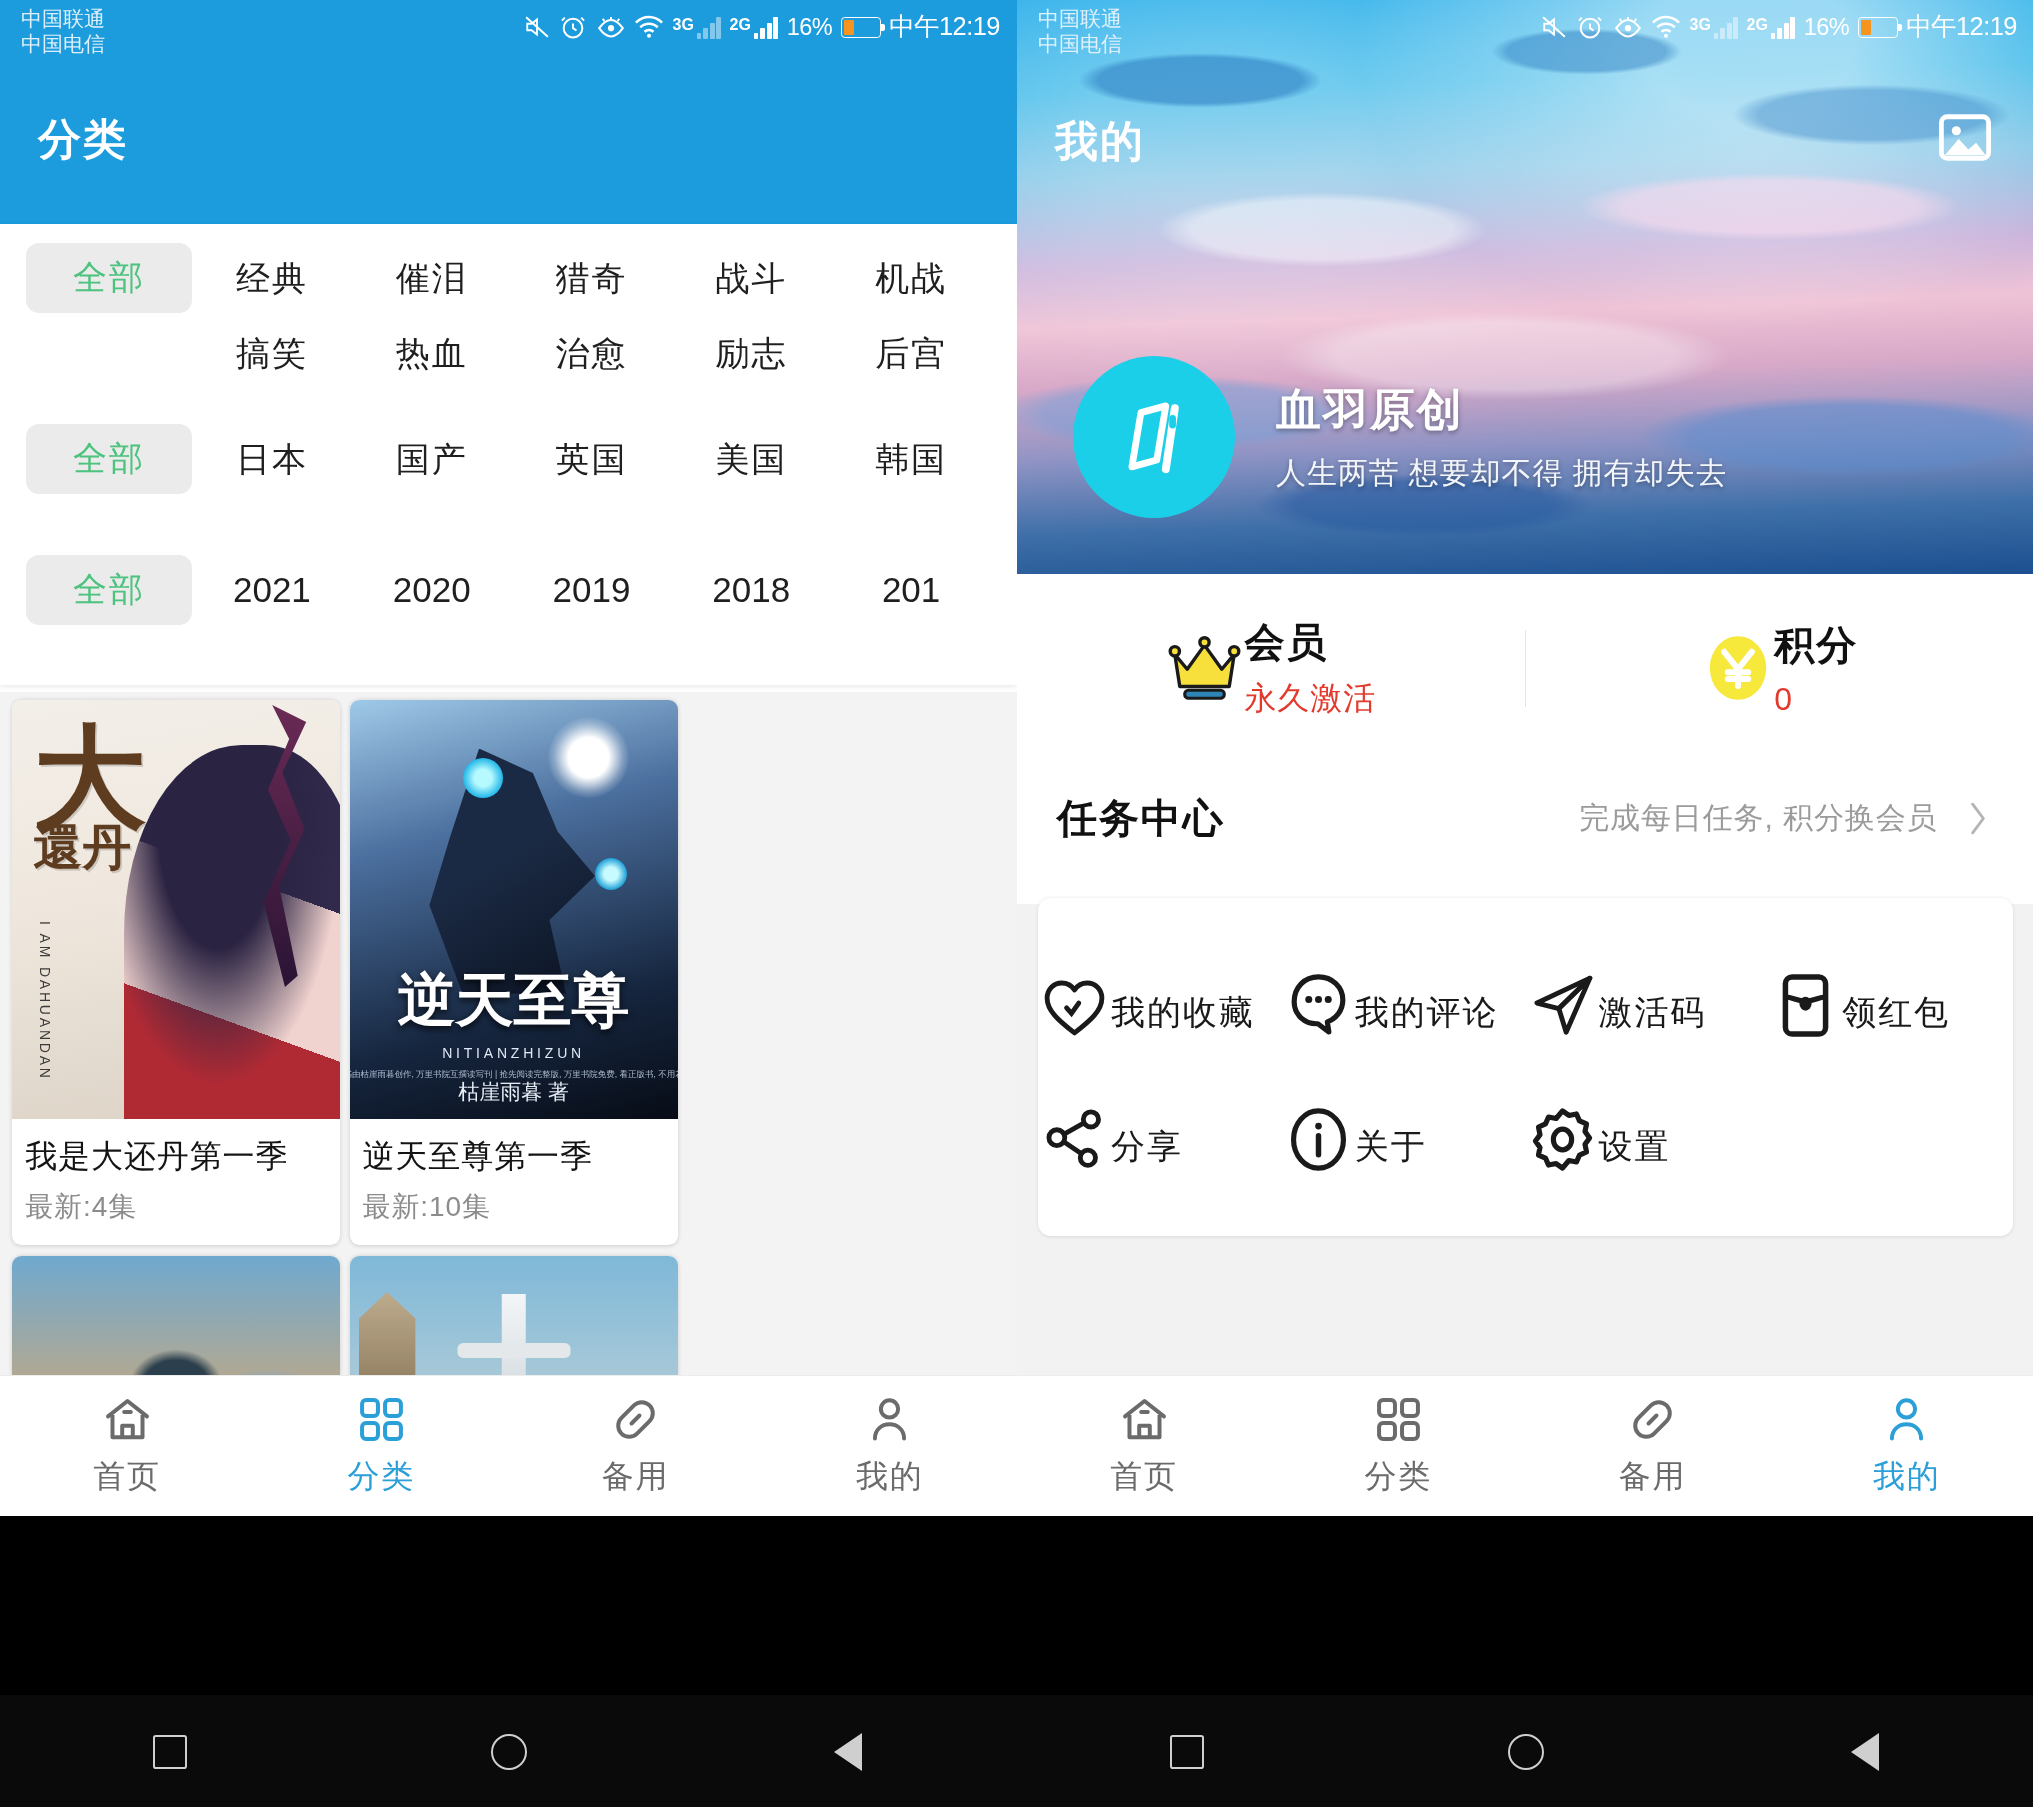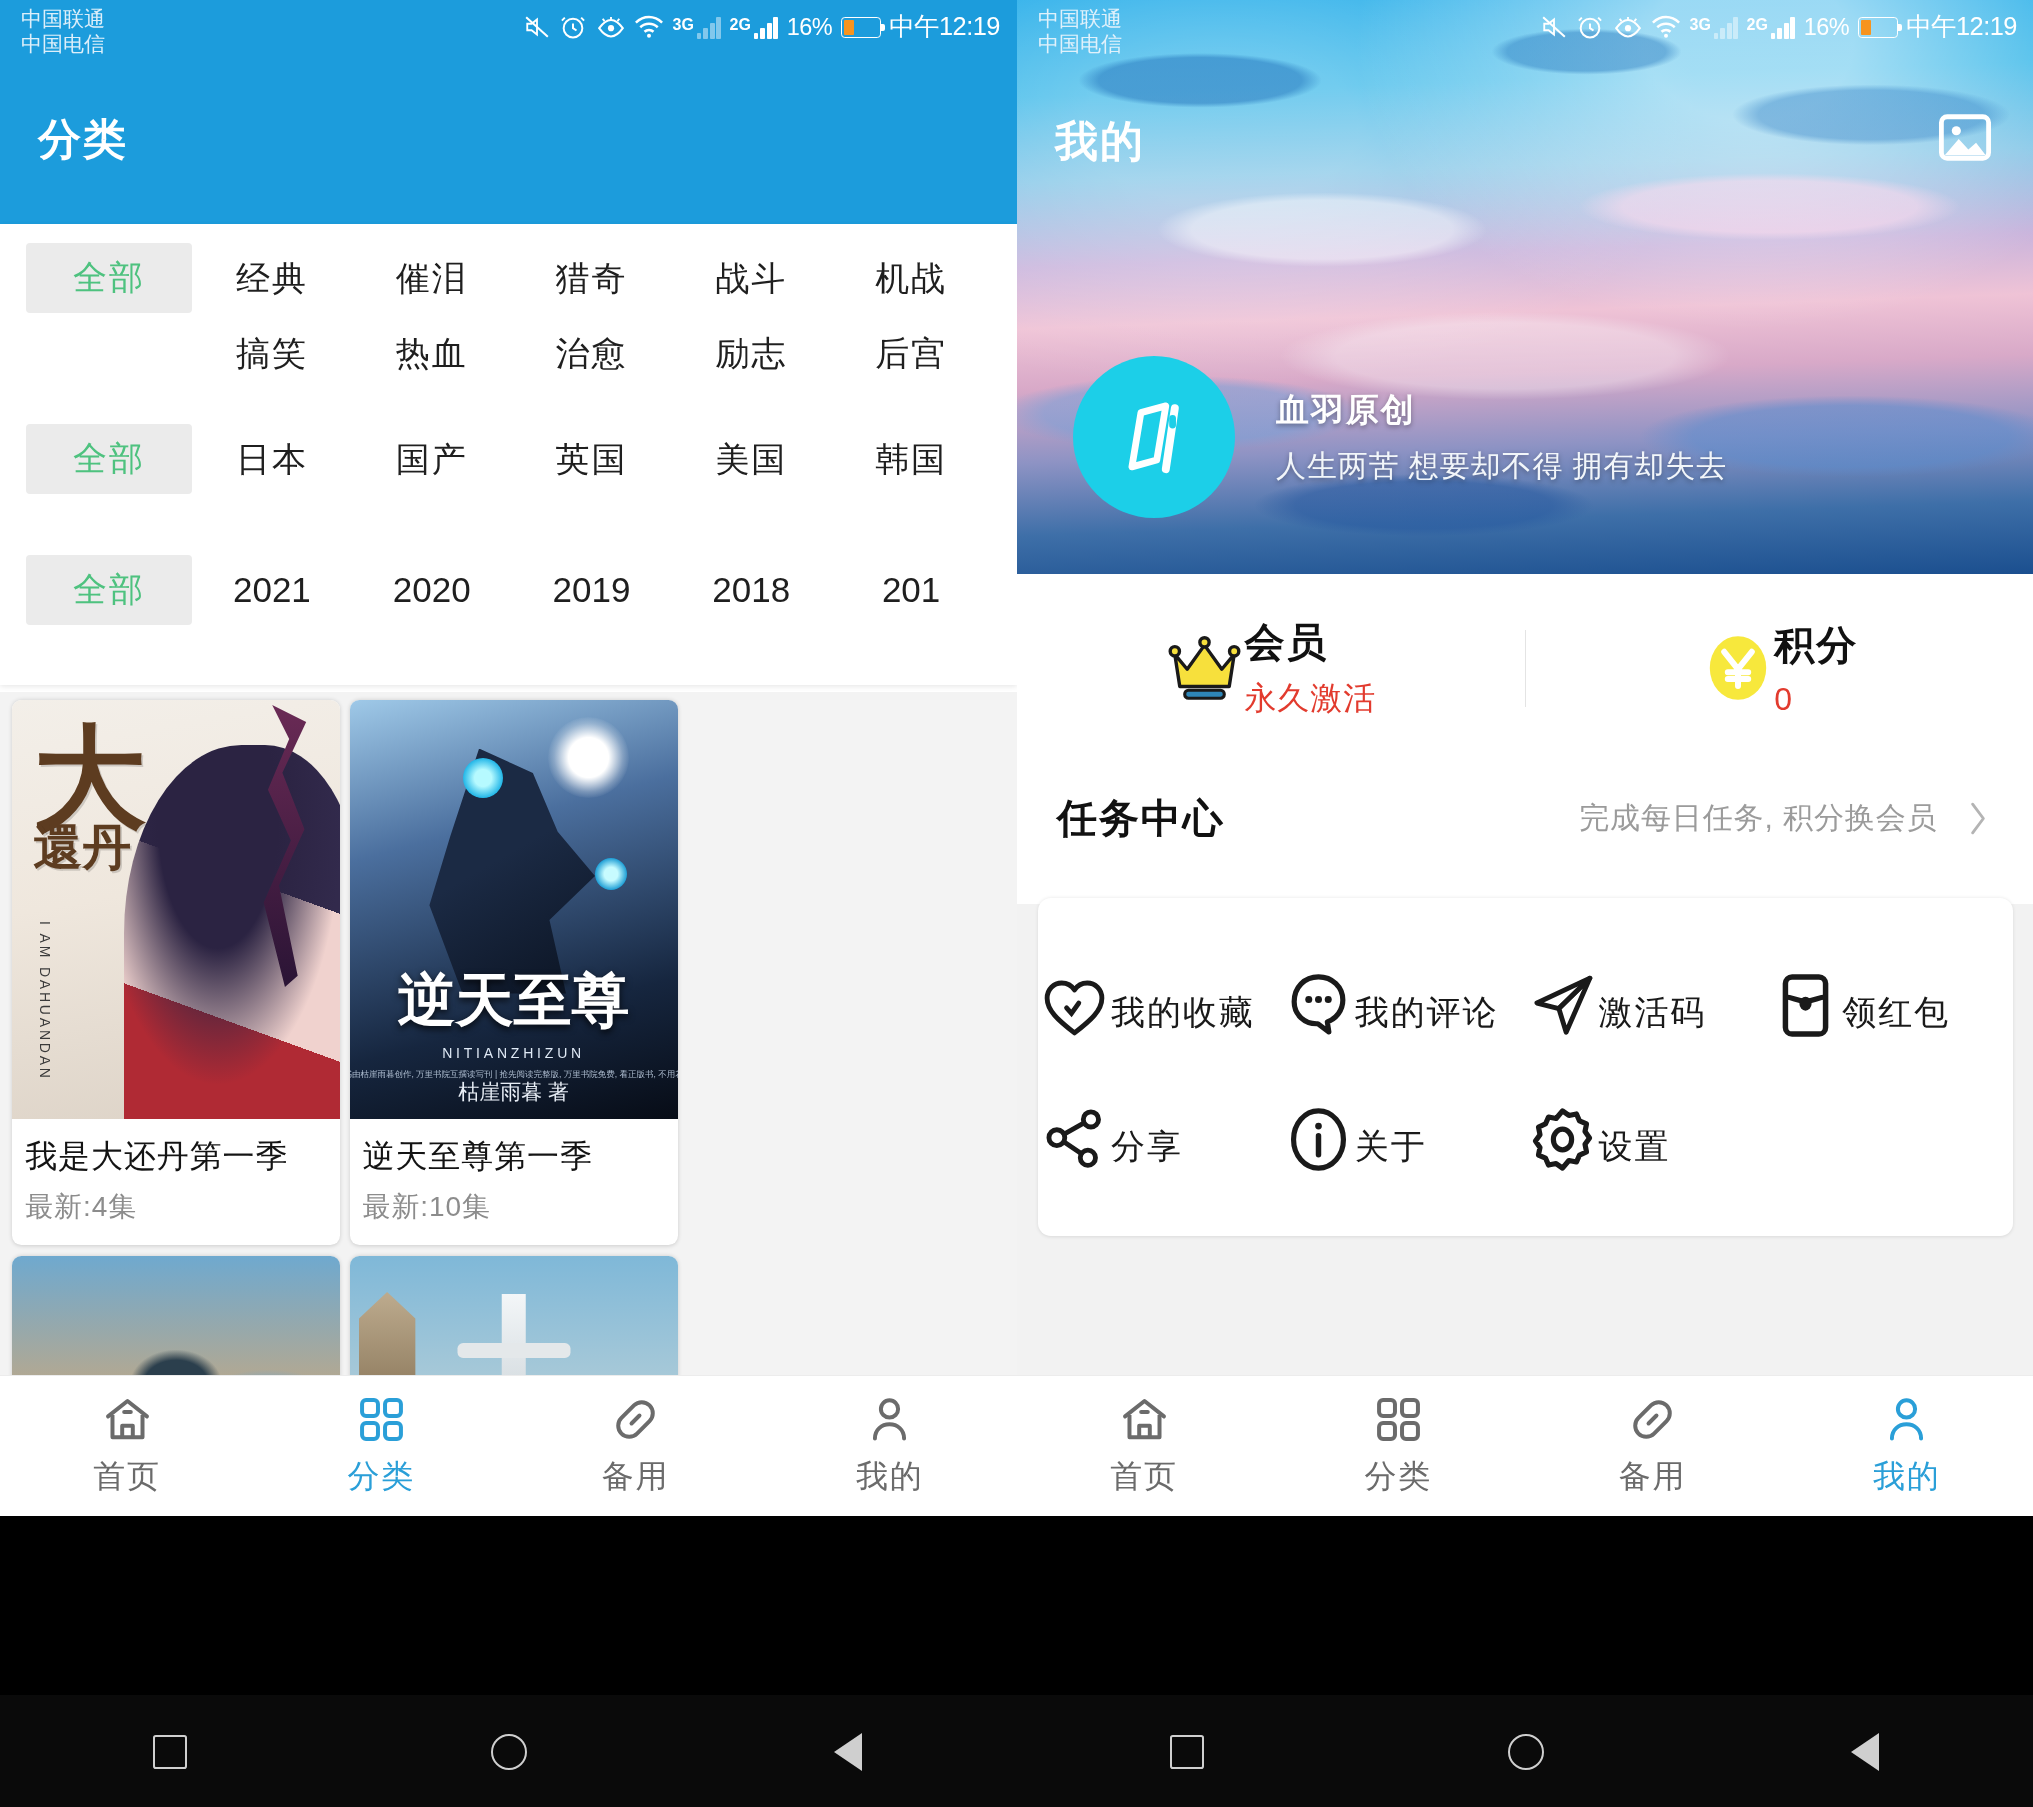--- a/index.html
+++ b/index.html
@@ -41,21 +41,21 @@
   .clock { font-size: 25.4px; letter-spacing: -0.5px; white-space: nowrap; }
 
   
   .cat-header { position: absolute; top: 0; left: 0; width: 1017px; height: 224px; background: #1c9cdc; }
   .cat-title { position: absolute; left: 38px; top: 111px; font-size: 43px; color: #fff; font-weight: bold; letter-spacing: 1.9px; }
 
   .filters { position: absolute; top: 224px; left: 0; width: 1017px; height: 461px; background: #fff; padding-top: 19px;
              box-shadow: 0 1.9px 5.6px rgba(0,0,0,.10); overflow: hidden; }
   .frow { display: flex; align-items: flex-start; padding: 0 26px; position: relative; }
   .fall {
-    flex: 0 0 166px; height: 70px; background: #ebebeb; border-radius: 4px;
+    flex: 0 0 166px; height: 70px; background: #ebebeb; border-radius: 13px;
     display: flex; align-items: center; justify-content: center;
     color: #4ec27f; font-size: 34px; letter-spacing: 1.9px;
   }
   .fitems { flex: 1; display: flex; flex-wrap: wrap; }
   .fitem {
     width: 20%; text-align: center; font-size: 34px; color: #1f1f1f;
     line-height: 70px; letter-spacing: 1.9px; white-space: nowrap;
   }
   .fitem.sub { line-height: 81px; }
   .frow.tags { height: 175px; }
@@ -154,21 +154,21 @@
       radial-gradient(ellipse 207px 38px at 40% 88%, rgba(40,90,160,.55) 0 62%, transparent 82%);
   }
   .hero-title { position: absolute; left: 38px; top: 113px; font-size: 43px; color: #fff; font-weight: bold; letter-spacing: 1.9px; z-index: 6;}
   .hero-img-btn { position: absolute; right: 40px; top: 111px; z-index: 6; }
   .profile { position: absolute; left: 56px; top: 356px; display: flex; align-items: center; z-index: 6; }
   .avatar {
     width: 162px; height: 162px; border-radius: 50%; background: #1ccfe8;
     display: flex; align-items: center; justify-content: center; flex: 0 0 162px;
   }
   .pinfo { margin-left: 41px; }
-  .pname { font-size: 33px; color: #fff; font-weight: bold; letter-spacing: 1.9px; text-shadow: 0 1.9px 5.6px rgba(0,0,0,.35); }
+  .pname { font-size: 45px; color: #fff; font-weight: bold; letter-spacing: 1.9px; text-shadow: 0 1.9px 5.6px rgba(0,0,0,.35); }
   .psign { font-size: 30px; color: #f2f6fa; margin-top: 13px; letter-spacing: 0.9px; text-shadow: 0 1.9px 5.6px rgba(0,0,0,.35); }
 
   .mpanel { position: absolute; top: 574px; left: 0; width: 1017px; height: 1121px; background: #fff; }
   .mstats { display: flex; align-items: center; height: 188px; }
   .mstat { flex: 1; display: flex; align-items: center; justify-content: center; }
   .mstat .txt .lbl { font-size: 40px; font-weight: bold; color: #111; letter-spacing: 1.9px; }
   .mstat .txt .val { font-size: 32px; color: #e23b2e; margin-top: 7.5px; letter-spacing: 0.9px; }
   .mdivider { width: 1.9px; height: 77px; background: #e4e4e4; }
 
   .tcenter { display: flex; align-items: center; justify-content: space-between; padding: 0 40px; height: 113px; }

